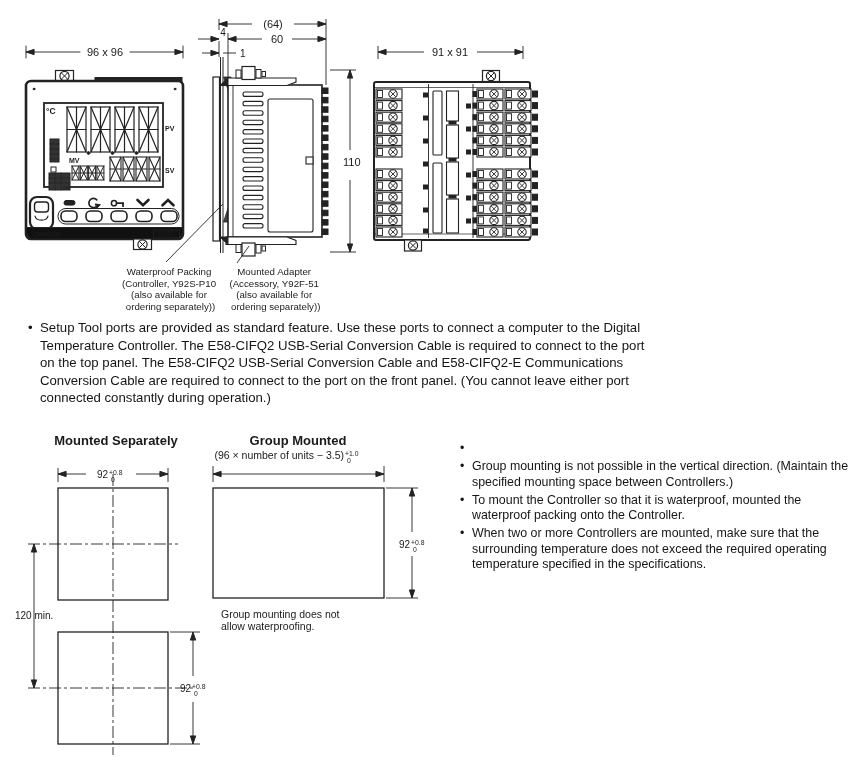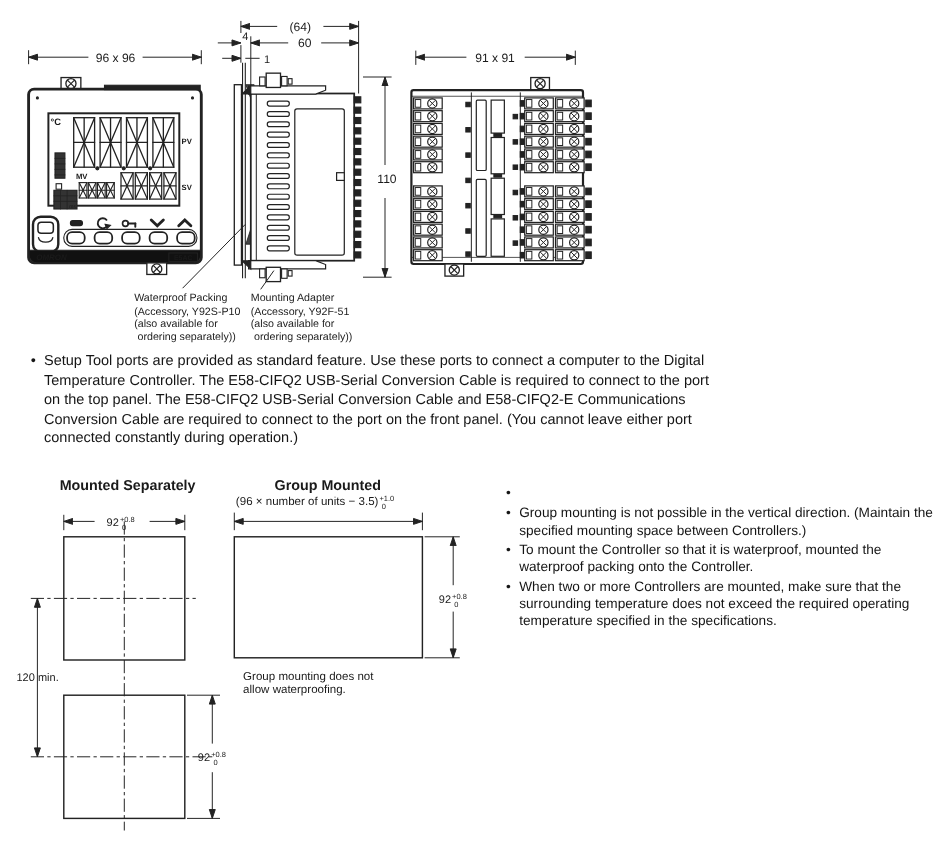--- a/index.html
+++ b/index.html
@@ -1,21 +1,21 @@
 <!DOCTYPE html>
 <html><head>
 <meta charset="utf-8">
 <style>
   html,body{margin:0;padding:0;background:#fff;}
   body{font-family:"Liberation Sans","DejaVu Sans",sans-serif;color:#111;}
   #page{position:relative;width:854px;height:772px;background:#fff;overflow:hidden;}
   svg{position:absolute;overflow:visible;}
   svg line,svg rect,svg circle,svg path,svg polygon,svg polyline{stroke:#222;}
   svg text{fill:#1a1a1a;font-family:"Liberation Sans","DejaVu Sans",sans-serif;}
-  .callout{position:absolute;font-size:9.7px;line-height:11.6px;color:#1c1c1c;white-space:nowrap;}
+  .callout{position:absolute;font-size:9.7px;line-height:11.6px;color:#1c1c1c;white-space:nowrap;text-align:center;}
   .bullet-row{display:flex;}
   .bullet-row .b{flex:0 0 12px;}
   #setup-note{position:absolute;left:28px;top:319px;width:624px;font-size:13.2px;line-height:17.6px;color:#151515;}
   #mount-notes{position:absolute;left:460px;top:441px;width:394px;font-size:12.4px;line-height:15.3px;color:#151515;}
   #mount-notes .bullet-row{margin-bottom:3px;}
   .dimtxt{font-size:11px;}
   .dimtxt-s{font-size:10px;}
   .tol{font-size:6.8px;}
   .hdg{font-size:13px;font-weight:bold;}
 </style>
@@ -328,26 +328,26 @@
         <rect x="466.5" y="150" width="4" height="4" fill="#222" stroke="none"></rect>
           <rect x="466.5" y="173" width="4" height="4" fill="#222" stroke="none"></rect>
         <rect x="466.5" y="196" width="4" height="4" fill="#222" stroke="none"></rect>
           <rect x="466.5" y="219" width="4" height="4" fill="#222" stroke="none"></rect>
       </g>
     </g>
   </svg>
 
   <div class="callout" style="left:122px;top:266px">
     <div>Waterproof Packing</div>
-    <div>(Accessory, Y92S-P10</div>
+    <div>(Controller, Y92S-P10</div>
     <div>(also available for</div>
     <div style="padding-left:3px">ordering separately))</div>
   </div>
   <div class="callout" style="left:228px;top:266px">
-    <div>Mounting Adapter</div>
+    <div>Mounted Adapter</div>
     <div>(Accessory, Y92F-51</div>
     <div>(also available for</div>
     <div style="padding-left:3px">ordering separately))</div>
   </div>
 
   <div id="setup-note" class="bullet-row">
     <span class="b">•</span>
     <span>Setup Tool ports are provided as standard feature. Use these ports to connect a computer to the Digital Temperature Controller. The E58-CIFQ2 USB-Serial Conversion Cable is required to connect to the port on the top panel. The E58-CIFQ2 USB-Serial Conversion Cable and E58-CIFQ2-E Communications Conversion Cable are required to connect to the port on the front panel. (You cannot leave either port connected constantly during operation.)</span>
   </div>
 

